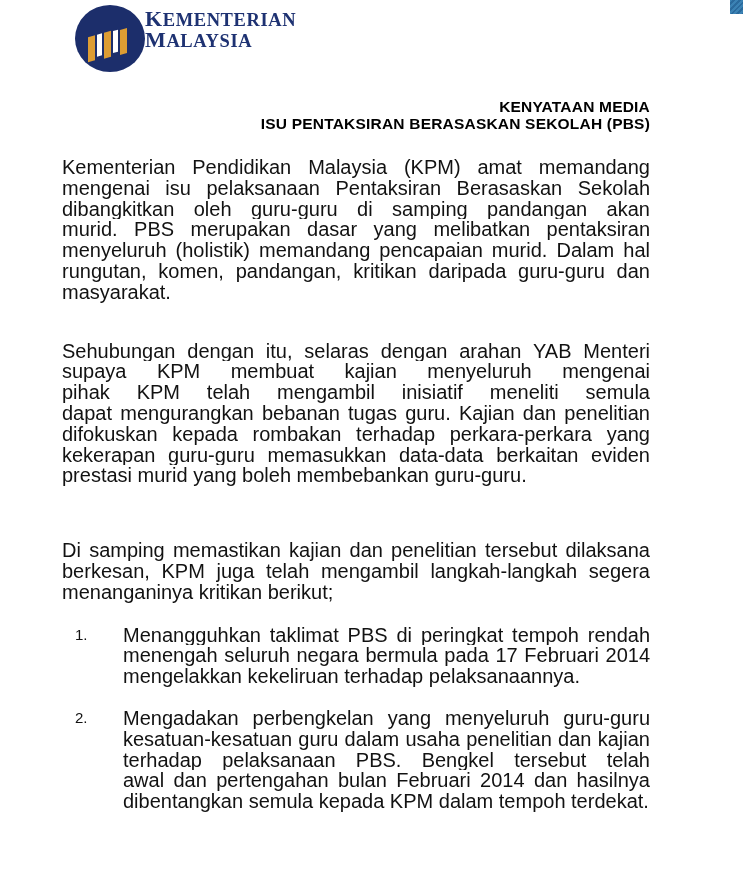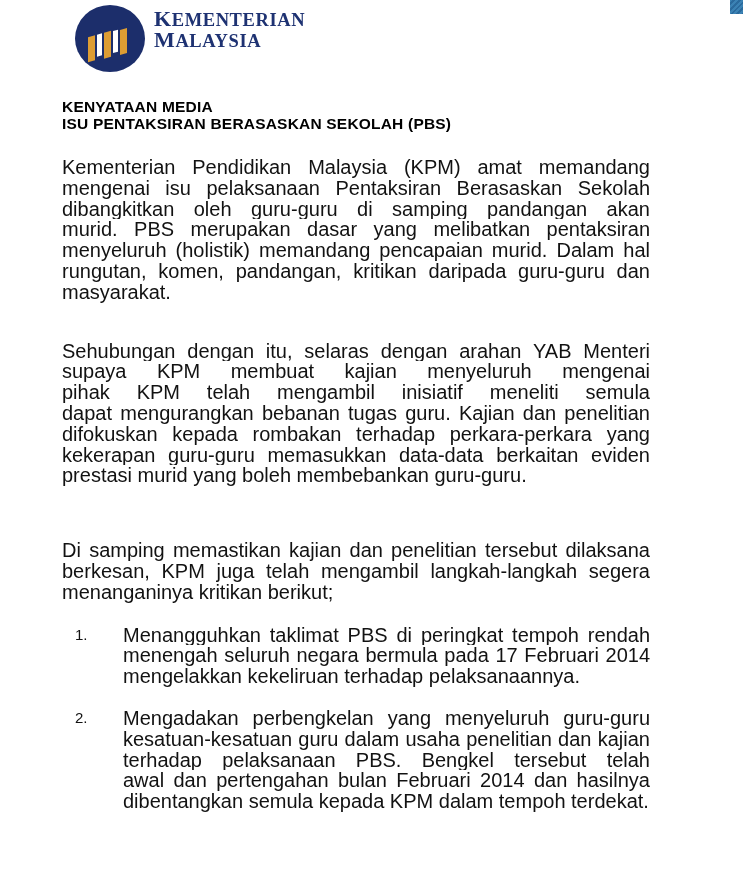--- a/index.html
+++ b/index.html
@@ -13,30 +13,30 @@
   .corner-fragment {
     position: absolute; top: 0; right: 0;
     width: 13px; height: 14px;
     background: repeating-linear-gradient(135deg, #3b82b4 0 2px, #2a6a9d 2px 4px);
   }
   .header {
     display: flex; align-items: flex-start;
     padding: 5px 0 0 75px;
   }
   .emblem { width: 70px; height: 67px; display: block; }
-  .org-name { margin-left: 9px; padding-top: 4px; }
+  .org-name { padding-top: 4px; }
   .org-line {
     font-family: "Liberation Serif", serif;
     font-size: 18.5px; line-height: 20px;
     color: #1e3272; letter-spacing: 0.6px;
     font-weight: 600;
   }
   .org-line::first-letter { font-size: 22px; }
   .content { margin-left: 62px; width: 588px; }
-  .title-block { margin-top: 26px; text-align: left; }
+  .title-block { margin-top: 26px; text-align: right; }
   .title-line {
     font-size: 15.5px; font-weight: bold;
     line-height: 17px; color: #000;
     letter-spacing: 0.2px;
   }
   .para { margin-top: 0; }
   .p1 { margin-top: 25px; }
   .p2 { margin-top: 38px; }
   .p3 { margin-top: 54px; }
   .doc-line {

